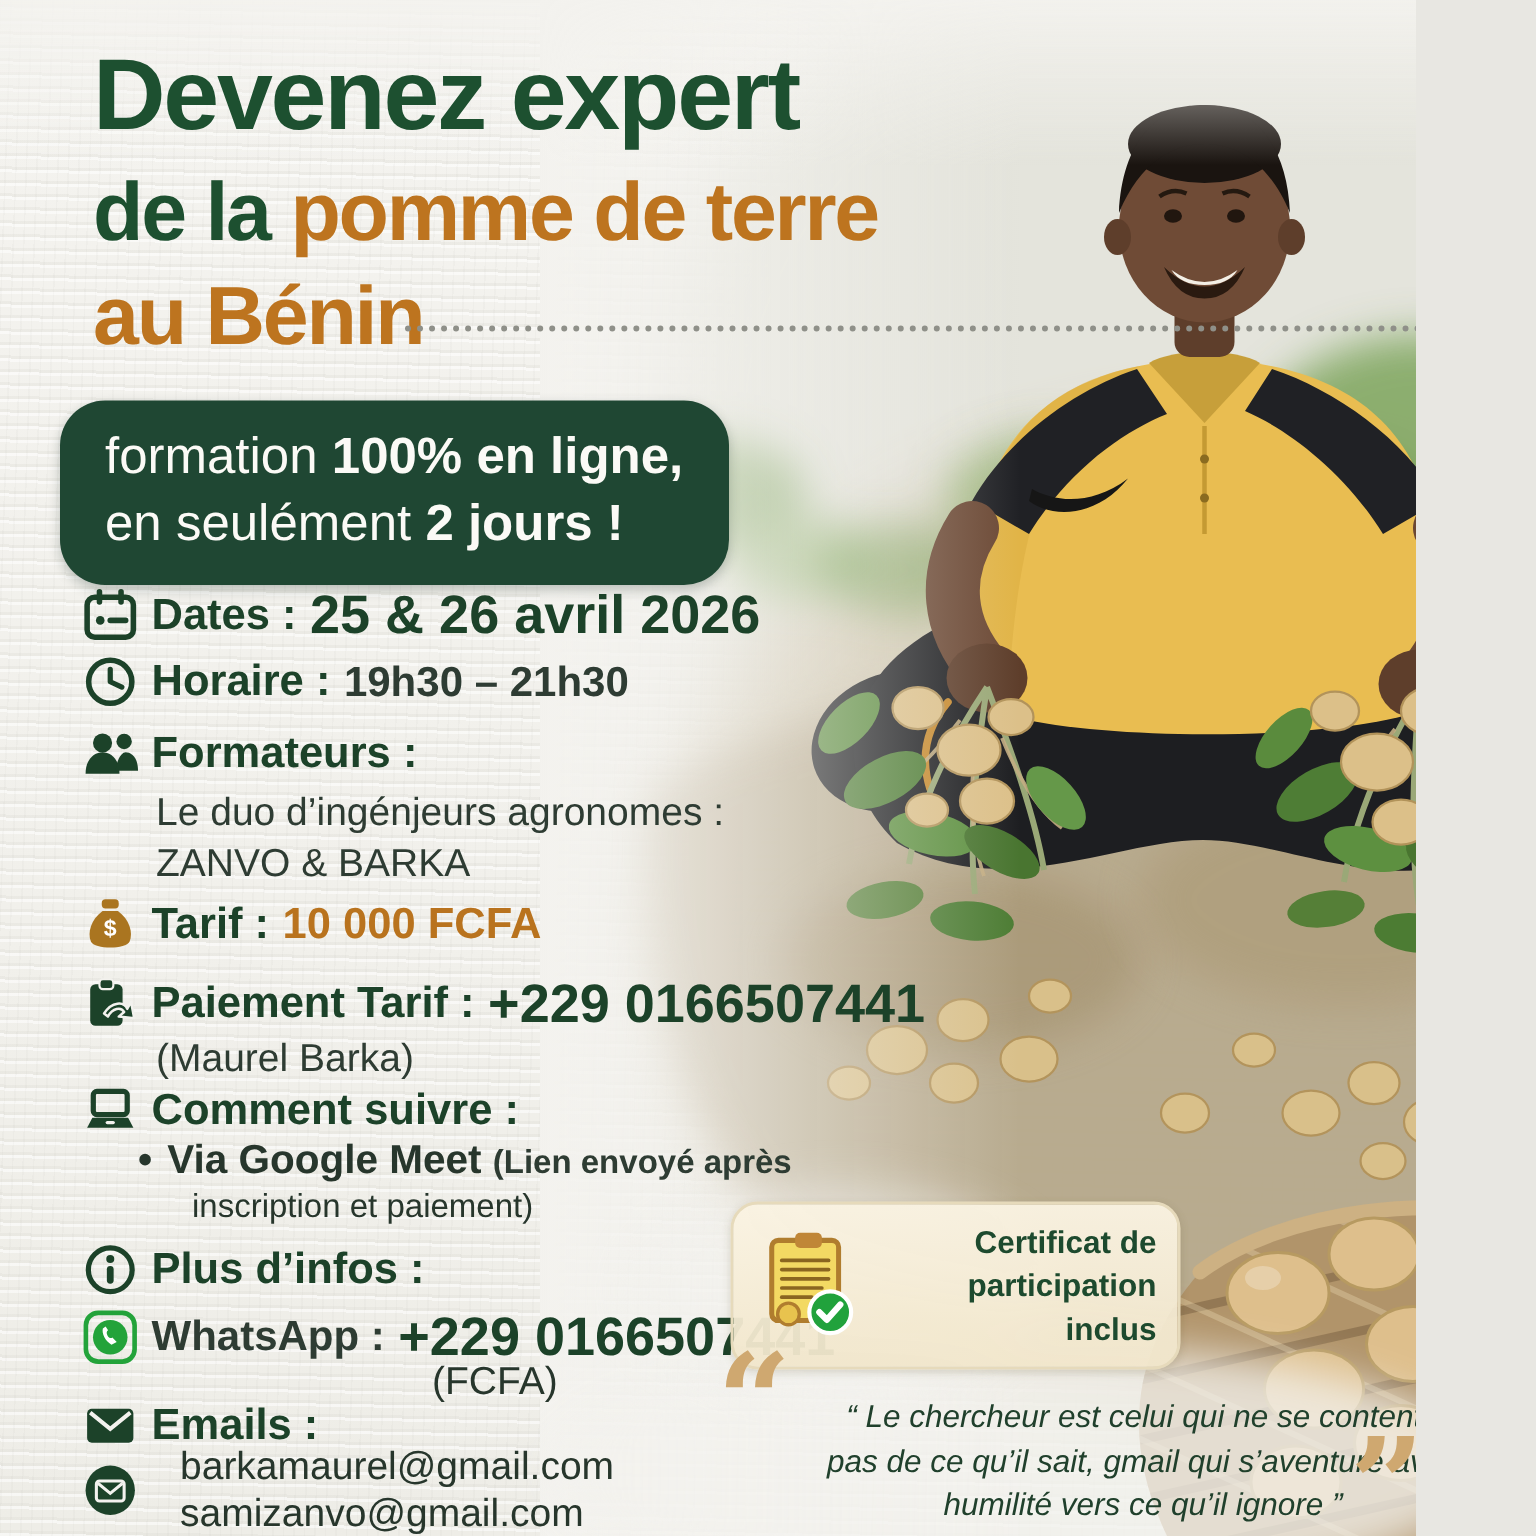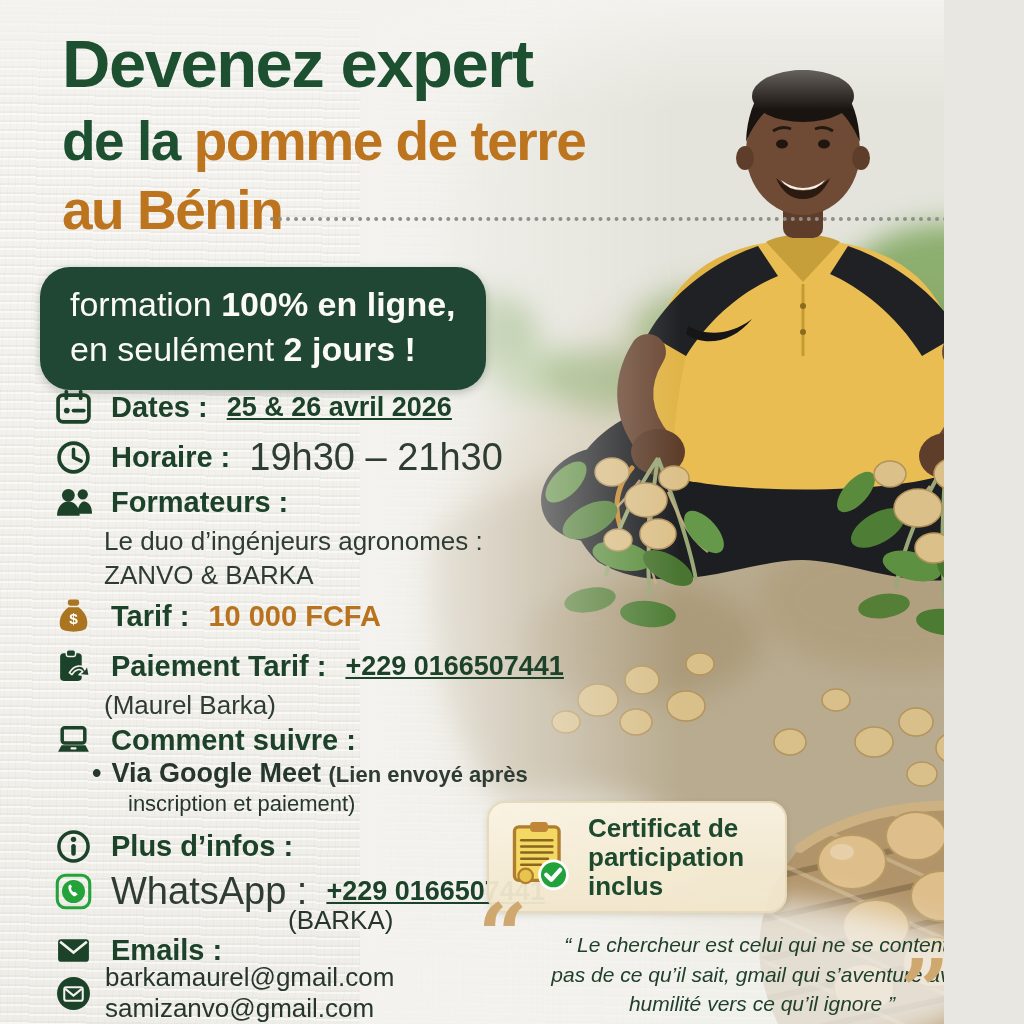--- a/index.html
+++ b/index.html
@@ -20,45 +20,45 @@
   .t3{font-size:55px;font-weight:800;margin-top:14px;color:#bd741f;}
   .dotline{position:absolute;left:270px;top:217px;width:726px;border-top:4px dotted #8f9089;}
   
   .banner{
     position:absolute;left:40px;top:267px;background:#1f4733;color:#fbfaf6;
     border-radius:30px;padding:15px 30px 18px 30px;font-size:34px;line-height:1.33;
     box-shadow:0 3px 8px rgba(20,40,30,.25);
   }
   .banner b{font-weight:800;}
   
-  .row{position:absolute;left:55px;display:flex;align-items:center;gap:19px;white-space:nowrap;}
+  .row{position:absolute;left:55px;display:flex;align-items:center;gap:9px;white-space:nowrap;}
   .ic{width:37px;height:37px;flex:0 0 auto;display:inline-block;}
   .ic svg{width:100%;height:100%;display:block;}
   .lbl{font-size:29px;font-weight:800;color:#1c4229;}
-  .b-green{font-size:27px;font-weight:800;color:#1c4229;text-decoration:underline;}
+  .b-green{font-size:36px;font-weight:800;color:#1c4229;}
   .b-orange{font-size:29px;font-weight:800;color:#b9731e;}
-  .reg{font-size:38px;font-weight:400;color:#2e3c33;}
+  .reg{font-size:28px;font-weight:700;color:#2e3c33;}
   .sub{position:absolute;font-size:26px;color:#2e3c33;line-height:34px;text-align:right;}
   .small-note{font-size:22px;color:#2e3c33;}
   .bullet-line{position:absolute;left:92px;top:758px;font-size:27px;color:#27362c;white-space:nowrap;font-weight:bold;}
   .bullet-line .dot{margin-right:10px;}
   .note2{position:absolute;left:128px;top:791px;font-size:22px;color:#27362c;}
   .barka{position:absolute;left:288px;top:905px;font-size:26px;color:#27362c;}
-  .email-block{position:absolute;left:55px;top:962px;display:flex;align-items:center;gap:13px;}
+  .email-block{position:absolute;left:55px;top:962px;display:flex;align-items:center;gap:28px;}
   .email-col{font-size:26px;color:#27362c;line-height:31px;}
   
   .cert{
     position:absolute;left:487px;top:801px;width:300px;min-height:112px;
     background:linear-gradient(180deg,rgba(250,243,226,.95),rgba(241,230,203,.95));
     border:2px solid #e6dabb;border-radius:18px;display:flex;align-items:center;gap:13px;
     padding:10px 14px;box-sizing:border-box;box-shadow:0 2px 6px rgba(90,75,40,.18);
   }
   .cert-ic{width:72px;height:78px;flex:0 0 auto;}
   .cert-ic svg{width:100%;height:100%;display:block;}
-  .cert-text{font-size:26px;line-height:29px;font-weight:800;color:#1d4a2e;width:190px;}
+  .cert-text{font-size:21px;line-height:29px;font-weight:800;color:#1d4a2e;width:190px;text-align:right;}
   
   .quote{position:absolute;left:512px;top:930px;width:500px;text-align:center;
     font-style:italic;font-size:21px;line-height:29.5px;color:#20402c;font-weight:500;}
   .quote-open,.quote-close{position:absolute;font-family:"DejaVu Serif",serif;font-weight:700;
     color:#cfa870;font-size:86px;line-height:1;}
   .quote-open{left:478px;top:892px;}
   .quote-close{left:900px;top:948px;}
 </style>
 </head>
 <body>
@@ -331,21 +331,21 @@
     <span class="ic">
       <svg viewBox="0 0 36 36">
           <rect x="2.2" y="2.2" width="31.6" height="31.6" rx="8" fill="none" stroke="#23a33a" stroke-width="3"></rect>
           <circle cx="18" cy="18" r="11.2" fill="#23a33a"></circle>
           <path d="M13.2,12.4 c-0.8,3.2 1.4,8.2 5.6,10.4 l3.4,-1.8 l-2.8,-2.8 c-1,0.8 -2.4,0.2 -3.2,-1.4 c-0.8,-1.6 -0.6,-2.8 0.4,-3.4 l-1.6,-2.4 Z" fill="#ffffff"></path>
         </svg>
     </span>
     <span class="reg">WhatsApp :</span>
     <span class="b-green">+229 0166507441</span>
   </div>
-  <div class="barka">(BARKA)</div>
+  <div class="barka">(FCFA)</div>
 
   <div class="row" style="top:932px">
     <span class="ic">
       <svg viewBox="0 0 36 36">
           <rect x="3" y="7" width="30" height="22" rx="3" fill="#1c4229"></rect>
           <path d="M5,9.5 L18,20 L31,9.5" fill="none" stroke="#f3f2ee" stroke-width="2.6"></path>
         </svg>
     </span>
     <span class="lbl">Emails :</span>
   </div>

